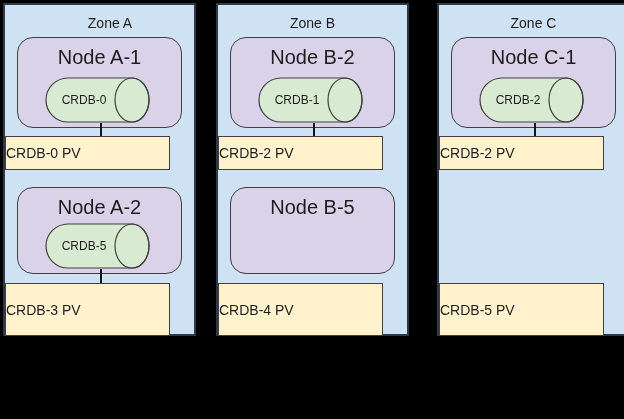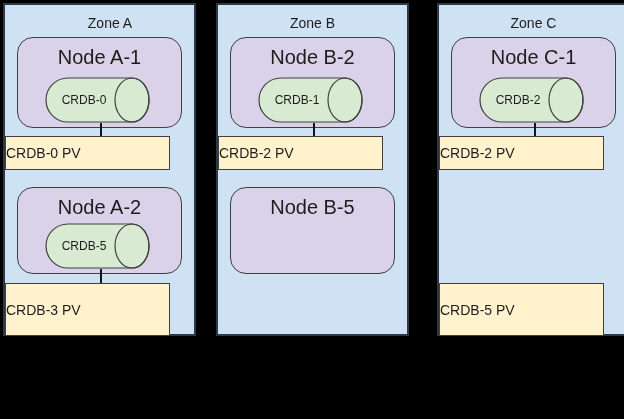--- a/index.html
+++ b/index.html
@@ -107,20 +107,23 @@
       <div class="cyl-label">CRDB-1</div>
     </div>
     <div class="connector r1"></div>
     <div class="pv r1">
       <span>CRDB-2 PV</span>
     </div>
 
     <div class="node r2">
       <div class="node-label">Node B-5</div>
     </div>
+    <div class="pv r2">
+      <span>CRDB-4 PV</span>
+    </div>
   </div>
 
   <div class="zone zc">
     <div class="zone-label">Zone C</div>
 
     <div class="node r1">
       <div class="node-label">Node C-1</div>
     </div>
     <div class="cyl r1">
       <svg viewBox="0 0 106 46">

